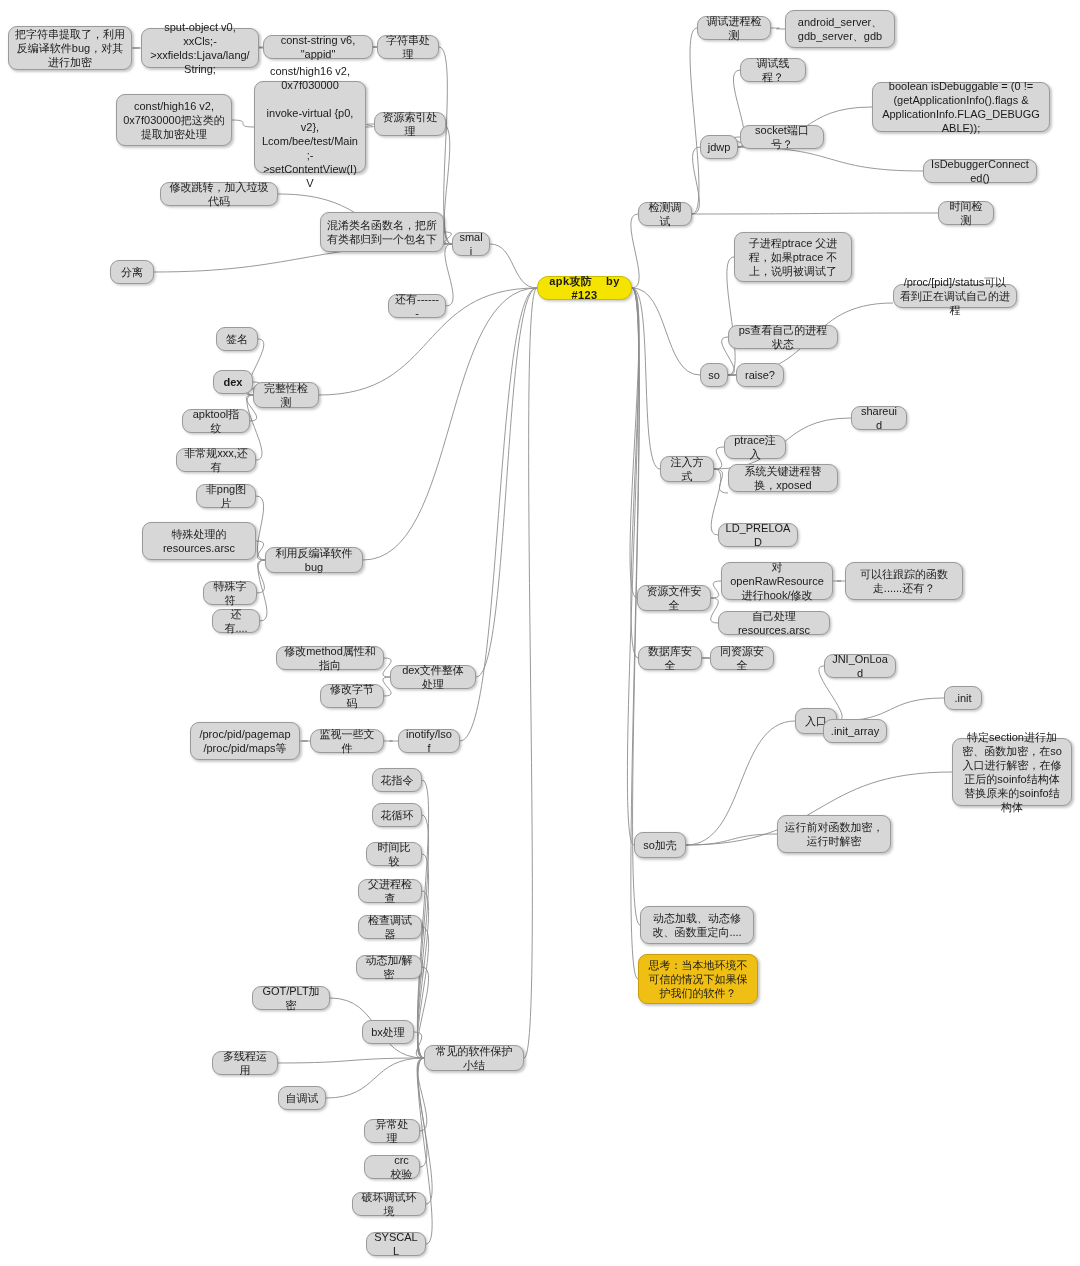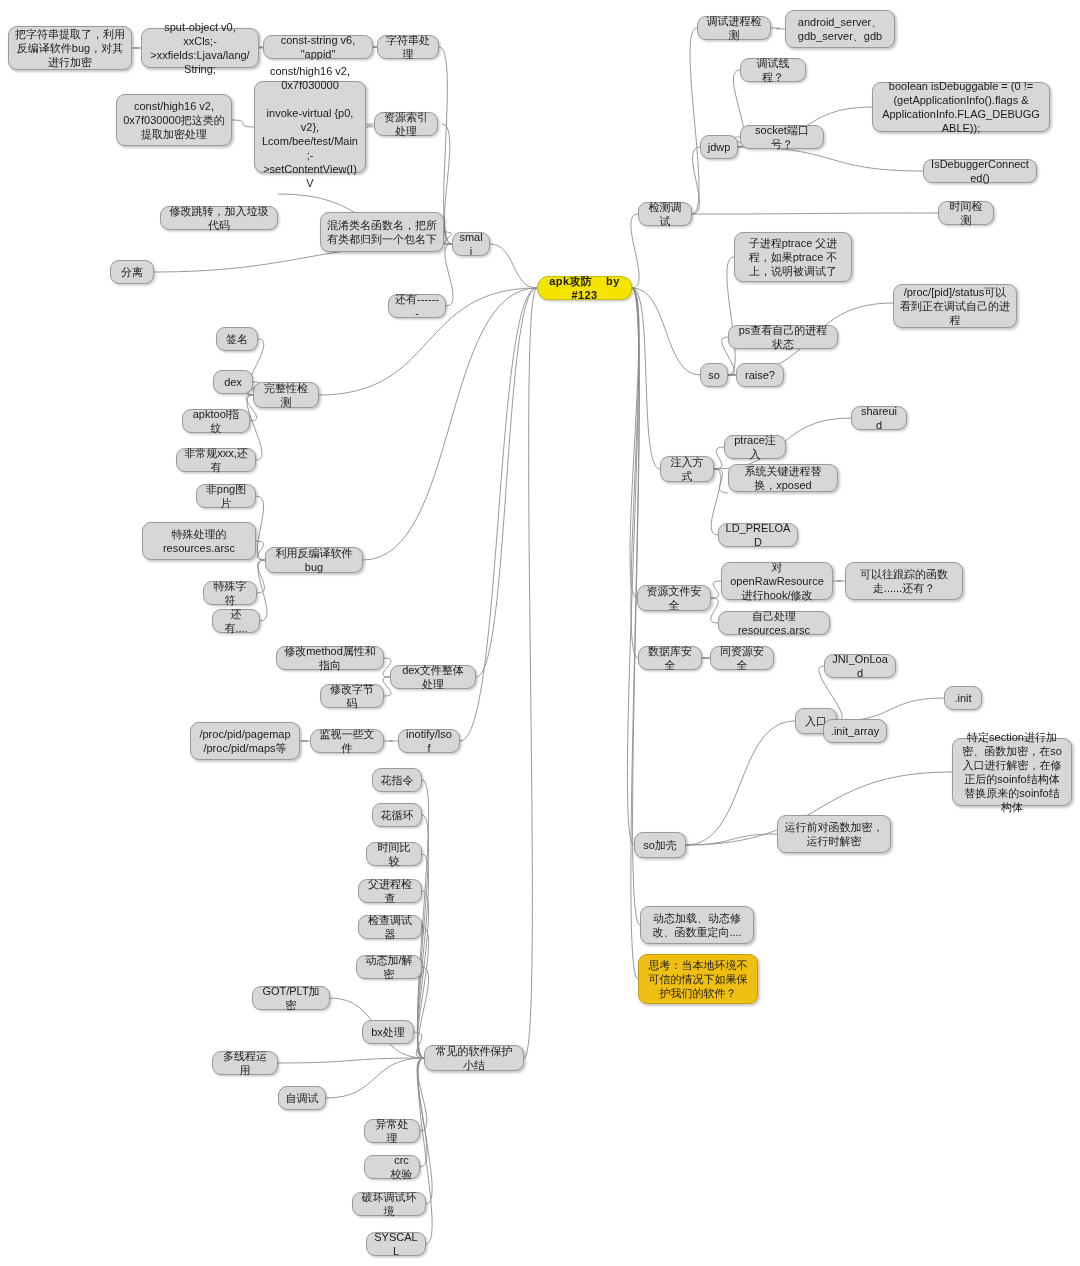--- a/index.html
+++ b/index.html
@@ -138,35 +138,35 @@
       <path d="M 632 288 C 654 288, 618 925, 640 925" fill="none" stroke="#8d8d8d" stroke-width="0.9"></path>
       <path d="M 632 288 C 654 288, 616 979, 638 979" fill="none" stroke="#8d8d8d" stroke-width="0.9"></path>
     </svg>
   <div id="nodes-layer">
       <div class="node center" style="left: 537px; top: 276px; width: 95px; height: 24px;">apk攻防    by   #123</div>
       <div class="node" style="left: 452px; top: 232px; width: 38px; height: 24px;">smali</div>
       <div class="node" style="left: 377px; top: 35px; width: 62px; height: 24px;">字符串处理</div>
       <div class="node" style="left: 263px; top: 35px; width: 110px; height: 24px;">const-string v6, "appid"</div>
       <div class="node" style="left: 141px; top: 28px; width: 118px; height: 40px;">sput-object v0, xxCls;-&gt;xxfields:Ljava/lang/String;</div>
       <div class="node" style="left: 8px; top: 26px; width: 124px; height: 44px;">把字符串提取了，利用反编译软件bug，对其进行加密</div>
-      <div class="node" style="left: 374px; top: 112px; width: 64px; height: 24px;">资源索引处理</div>
+      <div class="node" style="left: 374px; top: 112px; width: 72px; height: 24px;">资源索引处理</div>
       <div class="node" style="left: 254px; top: 81px; width: 112px; height: 92px;">const/high16 v2,
 0x7f030000
 
 invoke-virtual {p0, v2},
 Lcom/bee/test/Main;-&gt;setContentView(I)V</div>
       <div class="node" style="left: 116px; top: 94px; width: 116px; height: 52px;">const/high16 v2,
 0x7f030000把这类的提取加密处理</div>
-      <div class="node" style="left: 160px; top: 182px; width: 118px; height: 24px; margin-top: 24px;">修改跳转，加入垃圾代码</div>
+      <div class="node" style="left: 160px; top: 182px; width: 118px; height: 24px;">修改跳转，加入垃圾代码</div>
       <div class="node" style="left: 320px; top: 212px; width: 124px; height: 40px;">混淆类名函数名，把所有类都归到一个包名下</div>
       <div class="node" style="left: 110px; top: 260px; width: 44px; height: 24px;">分离</div>
       <div class="node" style="left: 388px; top: 294px; width: 58px; height: 24px;">还有-------</div>
       <div class="node" style="left: 253px; top: 382px; width: 66px; height: 26px;">完整性检测</div>
       <div class="node" style="left: 216px; top: 327px; width: 42px; height: 24px;">签名</div>
-      <div class="node" style="left: 213px; top: 370px; width: 40px; height: 24px;">dex</div>
+      <div class="node" style="left: 213px; top: 370px; width: 40px; height: 24px; font-weight: bold;">dex</div>
       <div class="node" style="left: 182px; top: 409px; width: 68px; height: 24px;">apktool指纹</div>
       <div class="node" style="left: 176px; top: 448px; width: 80px; height: 24px;">非常规xxx,还有</div>
       <div class="node" style="left: 265px; top: 547px; width: 98px; height: 26px;">利用反编译软件bug</div>
       <div class="node" style="left: 196px; top: 484px; width: 60px; height: 24px;">非png图片</div>
       <div class="node" style="left: 142px; top: 522px; width: 114px; height: 38px;">特殊处理的
 resources.arsc</div>
       <div class="node" style="left: 203px; top: 581px; width: 54px; height: 24px;">特殊字符</div>
       <div class="node" style="left: 212px; top: 609px; width: 48px; height: 24px;">还有....</div>
       <div class="node" style="left: 390px; top: 665px; width: 86px; height: 24px;">dex文件整体处理</div>
       <div class="node" style="left: 276px; top: 646px; width: 108px; height: 24px;">修改method属性和指向</div>
@@ -197,21 +197,21 @@
       <div class="node" style="left: 700px; top: 135px; width: 38px; height: 24px;">jdwp</div>
       <div class="node" style="left: 740px; top: 58px; width: 66px; height: 24px;">调试线程？</div>
       <div class="node" style="left: 872px; top: 82px; width: 178px; height: 50px;">boolean isDebuggable = (0 !=
 (getApplicationInfo().flags &amp;
 ApplicationInfo.FLAG_DEBUGGABLE));</div>
       <div class="node" style="left: 740px; top: 125px; width: 84px; height: 24px;">socket端口号？</div>
       <div class="node" style="left: 923px; top: 159px; width: 114px; height: 24px;">IsDebuggerConnected()</div>
       <div class="node" style="left: 938px; top: 201px; width: 56px; height: 24px;">时间检测</div>
       <div class="node" style="left: 700px; top: 363px; width: 28px; height: 24px;">so</div>
       <div class="node" style="left: 734px; top: 232px; width: 118px; height: 50px;">子进程ptrace 父进程，如果ptrace 不上，说明被调试了</div>
-      <div class="node" style="left: 893px; top: 284px; width: 124px; height: 44px;">/proc/[pid]/status可以看到正在调试自己的进程</div>
+      <div class="node" style="left: 893px; top: 284px; width: 124px; height: 24px;">/proc/[pid]/status可以看到正在调试自己的进程</div>
       <div class="node" style="left: 728px; top: 325px; width: 110px; height: 24px;">ps查看自己的进程状态</div>
       <div class="node" style="left: 736px; top: 363px; width: 48px; height: 24px;">raise?</div>
       <div class="node" style="left: 660px; top: 456px; width: 54px; height: 26px;">注入方式</div>
       <div class="node" style="left: 851px; top: 406px; width: 56px; height: 24px;">shareuid</div>
       <div class="node" style="left: 724px; top: 435px; width: 62px; height: 24px;">ptrace注入</div>
       <div class="node" style="left: 728px; top: 464px; width: 110px; height: 28px;">系统关键进程替换，xposed</div>
       <div class="node" style="left: 718px; top: 523px; width: 80px; height: 24px;">LD_PRELOAD</div>
       <div class="node" style="left: 637px; top: 585px; width: 74px; height: 26px;">资源文件安全</div>
       <div class="node" style="left: 721px; top: 562px; width: 112px; height: 38px;">对openRawResource进行hook/修改</div>
       <div class="node" style="left: 845px; top: 562px; width: 118px; height: 38px;">可以往跟踪的函数走......还有？</div>

